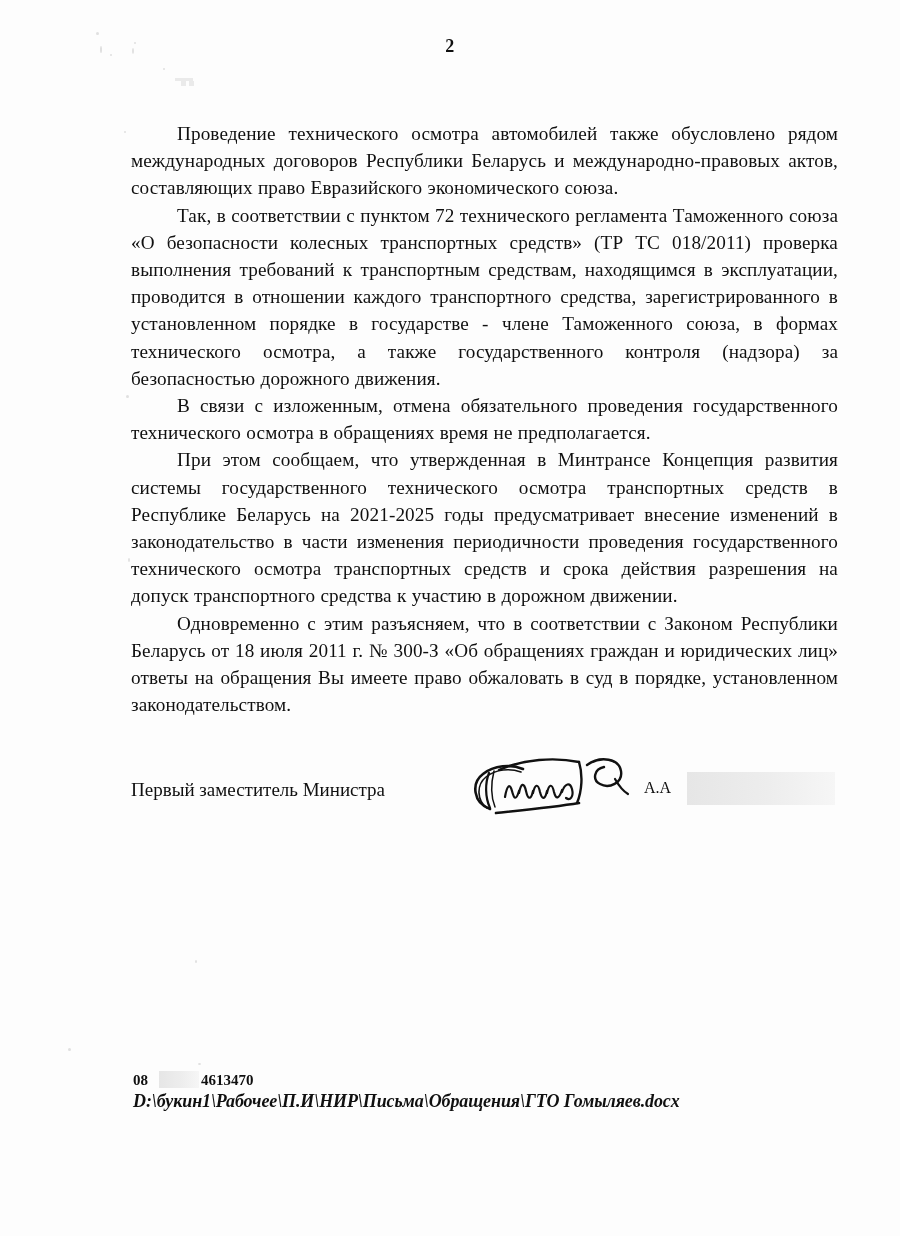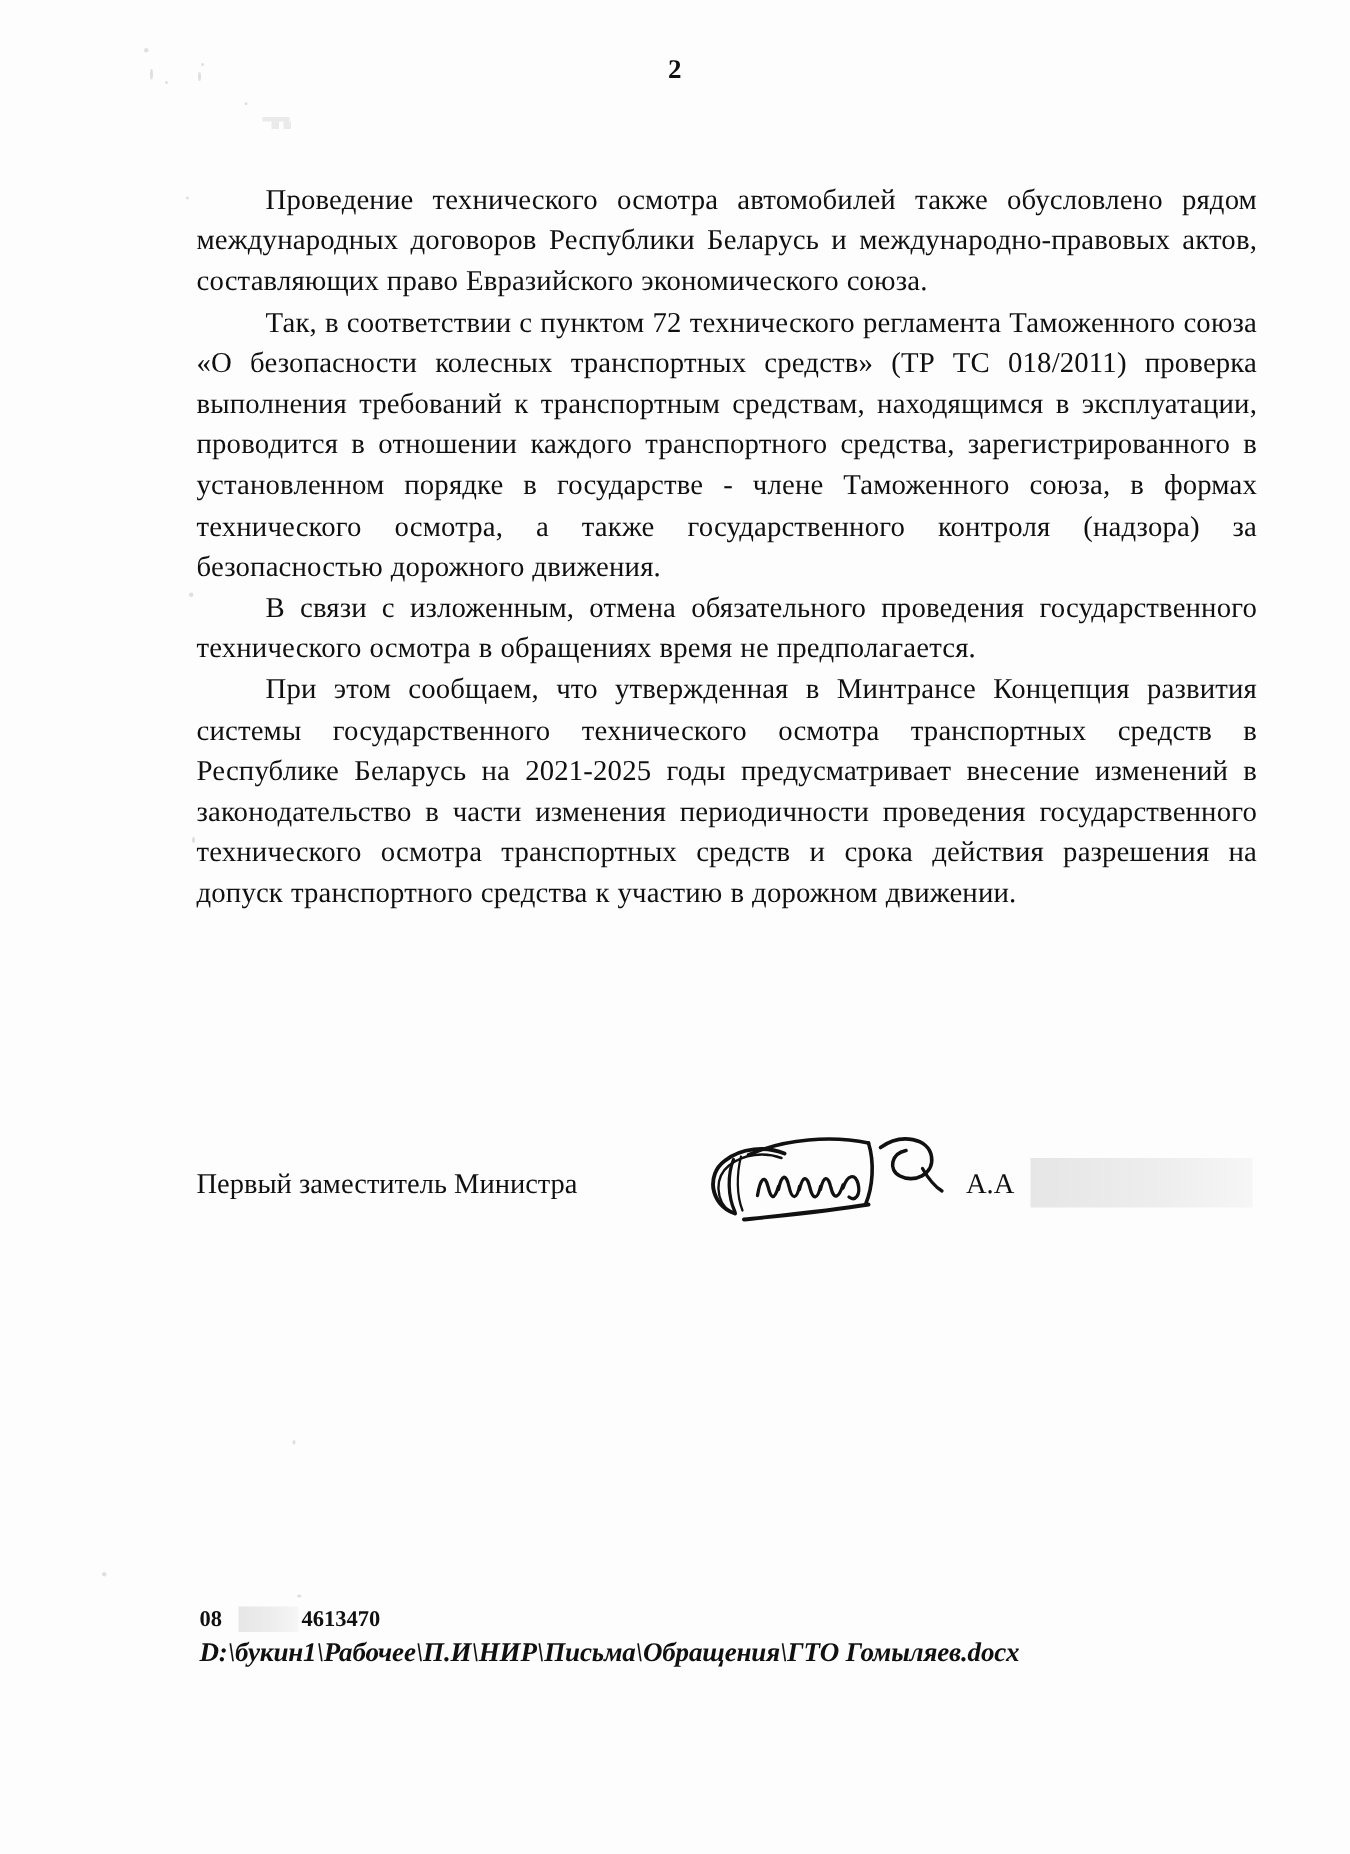--- a/index.html
+++ b/index.html
@@ -84,21 +84,21 @@
     left: 332px;
     top: -22px;
     width: 170px;
     height: 74px;
   }
   .signature-mark svg { display: block; width: 100%; height: 100%; }
   .sign-initials {
     position: absolute;
     left: 513px;
     top: 4px;
-    font-size: 19px;
+    font-size: 16px;
     white-space: nowrap;
   }
   .redaction {
     position: absolute;
     background: #ececec;
     background: linear-gradient(90deg,#e6e6e6 0%,#ededed 55%,#f6f6f6 100%);
   }
   .redaction-name {
     left: 556px;
     top: -3px;
@@ -167,20 +167,21 @@
   <div class="speck" style="left:195px; top:960px; width:2px; height:3px;"></div>
   <div class="speck" style="left:198px; top:1063px;width:3px; height:2px;"></div>
 
   <div class="page-number">2</div>
 
   <div class="body-text">
     <p class="para">Проведение технического осмотра автомобилей также обусловлено рядом международных договоров Республики Беларусь и международно-правовых актов, составляющих право Евразийского экономического союза.</p>
     <p class="para">Так, в соответствии с пунктом 72 технического регламента Таможенного союза «О безопасности колесных транспортных средств» (ТР ТС 018/2011) проверка выполнения требований к транспортным средствам, находящимся в эксплуатации, проводится в отношении каждого транспортного средства, зарегистрированного в установленном порядке в государстве - члене Таможенного союза, в формах технического осмотра, а также государственного контроля (надзора) за безопасностью дорожного движения.</p>
     <p class="para">В связи с изложенным, отмена обязательного проведения государственного технического осмотра в обращениях время не предполагается.</p>
     <p class="para">При этом сообщаем, что утвержденная в Минтрансе Концепция развития системы государственного технического осмотра транспортных средств в Республике Беларусь на 2021-2025 годы предусматривает внесение изменений в законодательство в части изменения периодичности проведения государственного технического осмотра транспортных средств и срока действия разрешения на допуск транспортного средства к участию в дорожном движении.</p>
+    <p class="para">Одновременно с этим разъясняем, что в соответствии с Законом Республики Беларусь от 18 июля 2011 г. № 300-З «Об обращениях граждан и юридических лиц» ответы на обращения Вы имеете право обжаловать в суд в порядке, установленном законодательством.</p>
   </div>
 
   <div class="sign-row">
     <span class="sign-title">Первый заместитель Министра</span>
 
     <span class="signature-mark">
       <svg viewBox="0 0 170 74" xmlns="http://www.w3.org/2000/svg" fill="none" stroke="#111111" stroke-linecap="round" stroke-linejoin="round">
 
         <path d="M27 56 C10 50 8 30 20 21 C31 12 48 11 60 16" stroke-width="2.6"></path>
         <path d="M24 55 C14 48 13 32 23 24 C33 16 47 15 58 19" stroke-width="1.6"></path>

